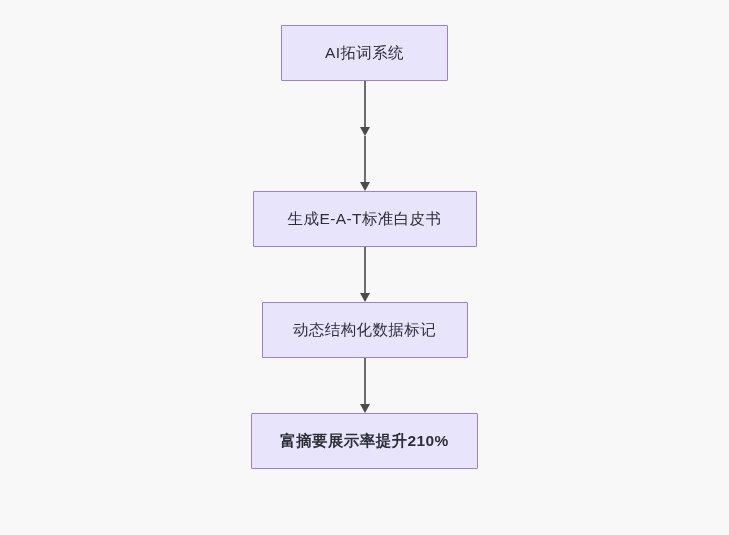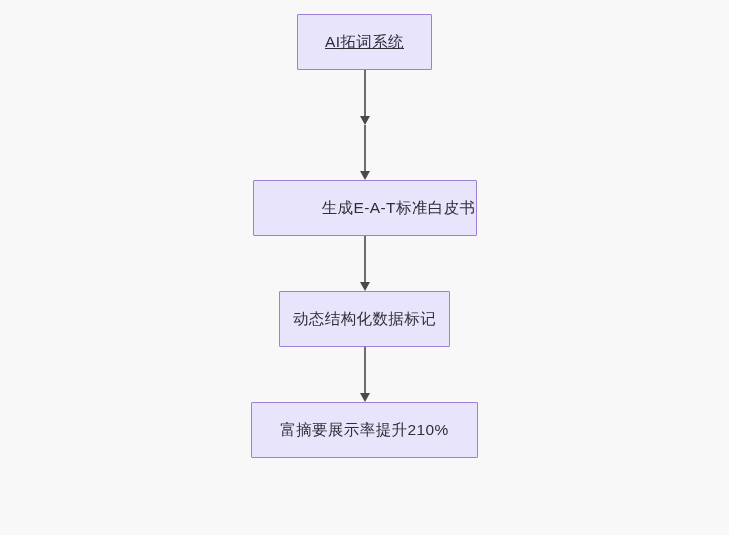--- a/index.html
+++ b/index.html
@@ -41,25 +41,25 @@
     letter-spacing: 0.4px;
     display: flex;
     align-items: center;
     justify-content: center;
     text-align: center;
     height: 56px;
     border-radius: 1px;
     white-space: nowrap;
   }
 
-  .node-0 { width: 135px; margin-top: 14px; text-decoration: underline; }
+  .node-0 { width: 167px; margin-top: 25px; }
   .node-1 { width: 192px; }
-  .node-2 { width: 224px; justify-content: flex-end; }
-  .node-3 { width: 171px; }
-  .node-4 { width: 227px; }
+  .node-2 { width: 224px; }
+  .node-3 { width: 206px; }
+  .node-4 { width: 227px; font-weight: bold; }
 
   .connector {
     width: 14px;
     height: 55px;
     position: relative;
     display: flex;
     justify-content: center;
   }
   .connector .line {
     width: 2px;

